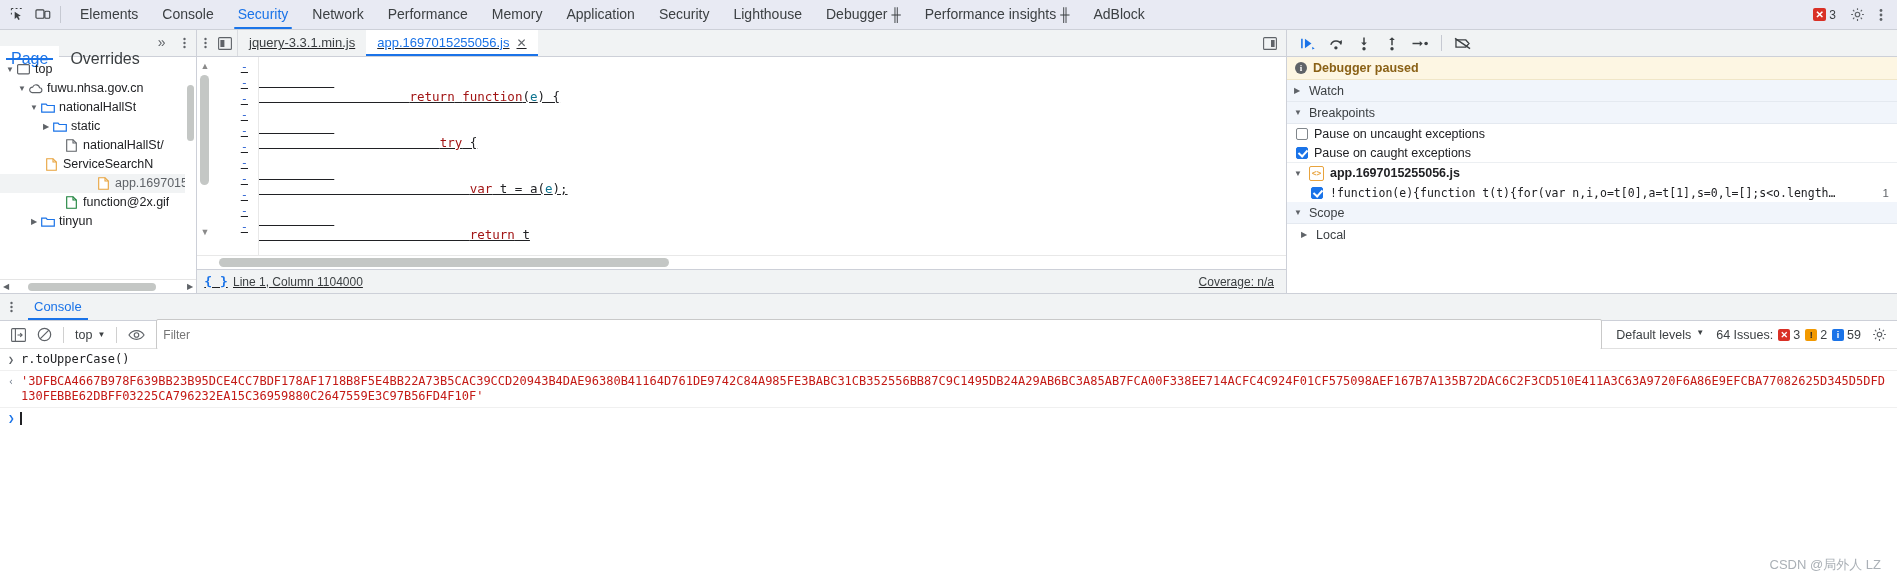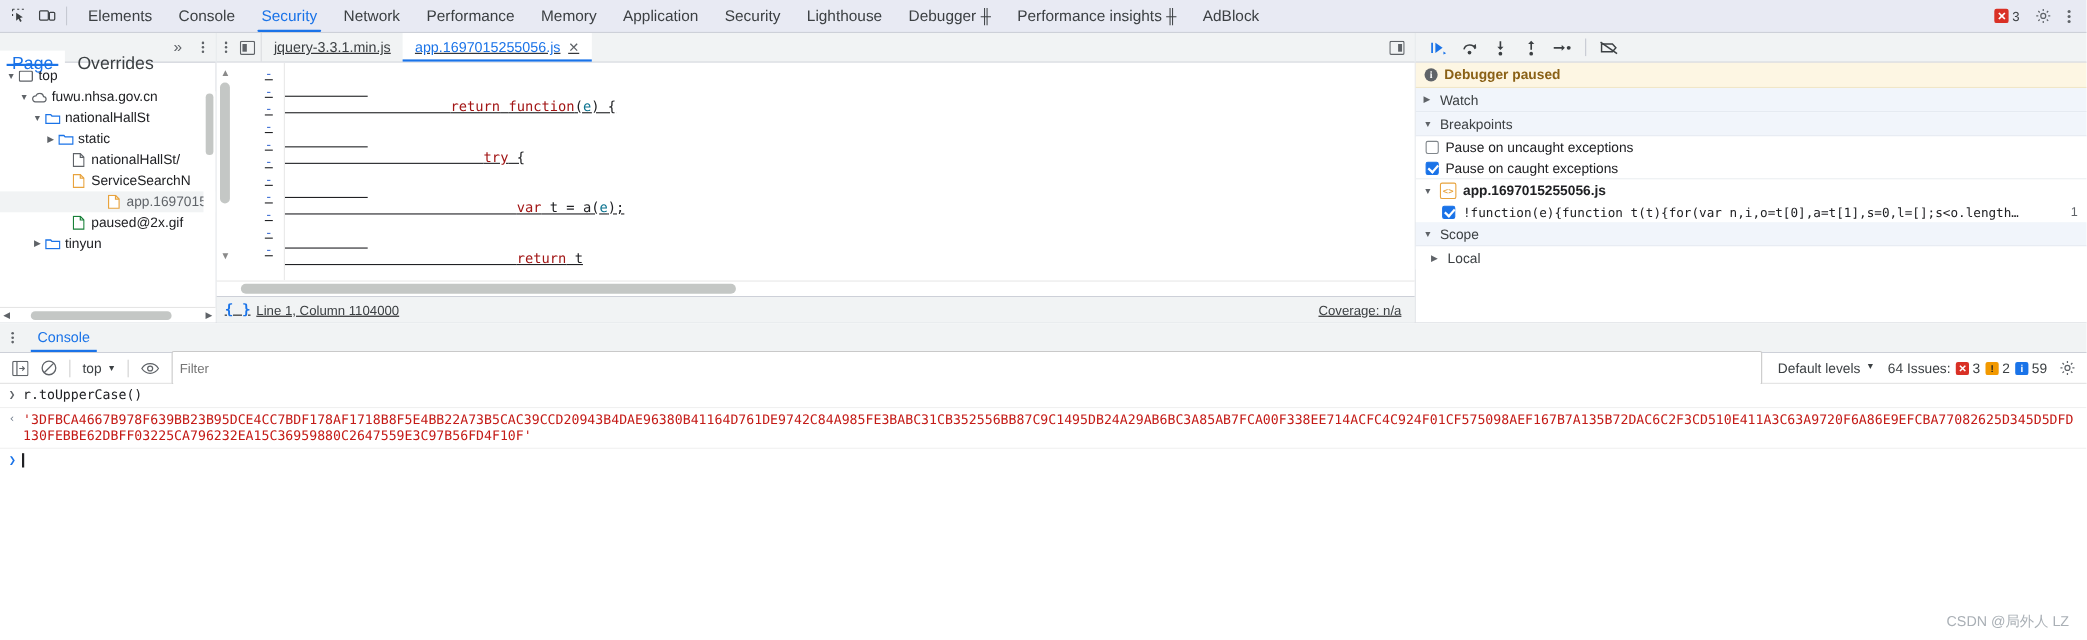--- a/index.html
+++ b/index.html
@@ -478,21 +478,21 @@
           <span class="tri none">▶</span>
           <span class="ic">
               <svg width="11" height="13" viewBox="0 0 11 13">
                 <path d="M0.7 0.7h6.3l3.3 3.3v8.3H0.7z" stroke="#5f6368" stroke-width="1.1" fill="#fff"></path>
                 <path d="M7 0.7V4h3.3" stroke="#5f6368" stroke-width="1.1" fill="none"></path>
               </svg>
             </span>
           <span class="lbl">nationalHallSt/</span>
         </div>
 
-        <div class="tree-row" style="padding-left:52px">
+        <div class="tree-row" style="padding-left:32px">
           <span class="tri none">▶</span>
           <span class="ic">
               <svg width="11" height="13" viewBox="0 0 11 13">
                 <path d="M0.7 0.7h6.3l3.3 3.3v8.3H0.7z" stroke="#e8a33d" stroke-width="1.1" fill="#fff"></path>
                 <path d="M7 0.7V4h3.3" stroke="#e8a33d" stroke-width="1.1" fill="none"></path>
               </svg>
             </span>
           <span class="lbl">ServiceSearchN</span>
         </div>
 
@@ -508,21 +508,21 @@
         </div>
 
         <div class="tree-row" style="padding-left:52px">
           <span class="tri none">▶</span>
           <span class="ic">
               <svg width="11" height="13" viewBox="0 0 11 13">
                 <path d="M0.7 0.7h6.3l3.3 3.3v8.3H0.7z" stroke="#188038" stroke-width="1.1" fill="#fff"></path>
                 <path d="M7 0.7V4h3.3" stroke="#188038" stroke-width="1.1" fill="none"></path>
               </svg>
             </span>
-          <span class="lbl">paused@2x.gif</span>
+          <span class="lbl">function@2x.gif</span>
         </div>
 
         <div class="tree-row" style="padding-left:28px">
           <span class="tri">▶</span>
           <span class="ic">
               <svg width="14" height="11" viewBox="0 0 14 11">
                 <path d="M0.7 2.2h4.4l1.1 1.3h7.1v6.6H0.7z" stroke="#1a73e8" stroke-width="1.2" fill="#fff"></path>
               </svg>
             </span>
           <span class="lbl">tinyun</span>

